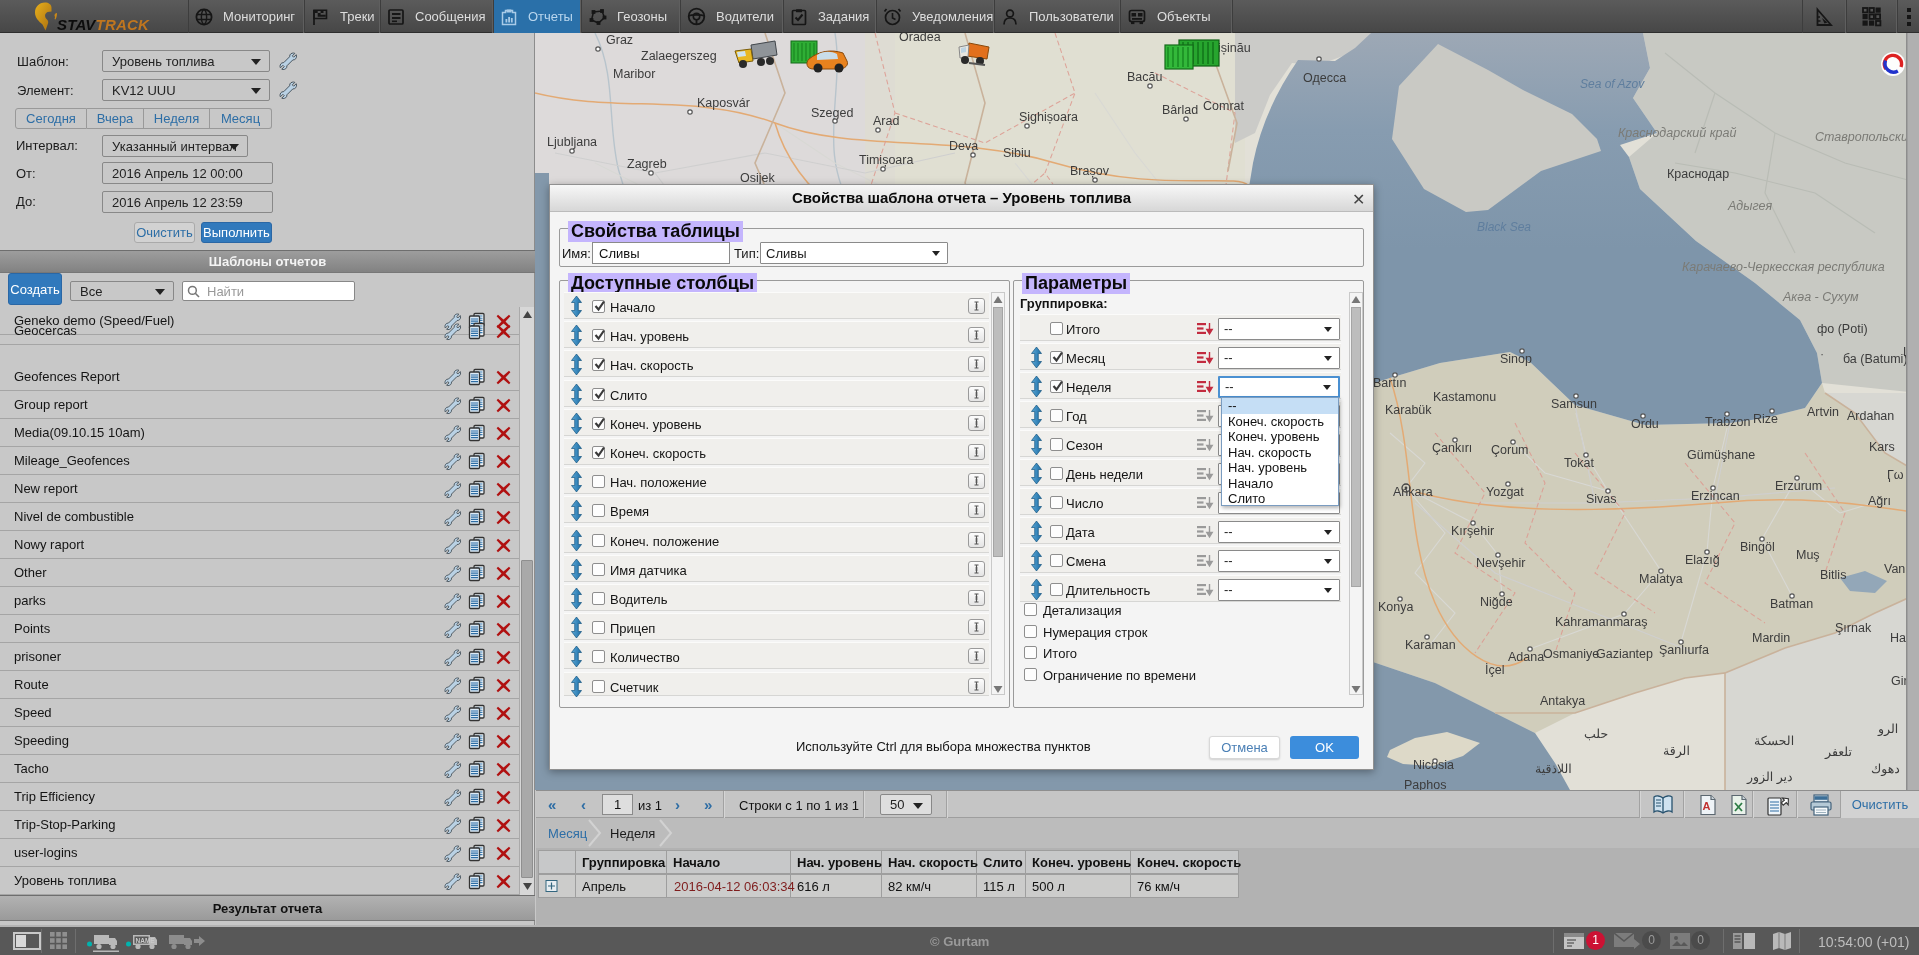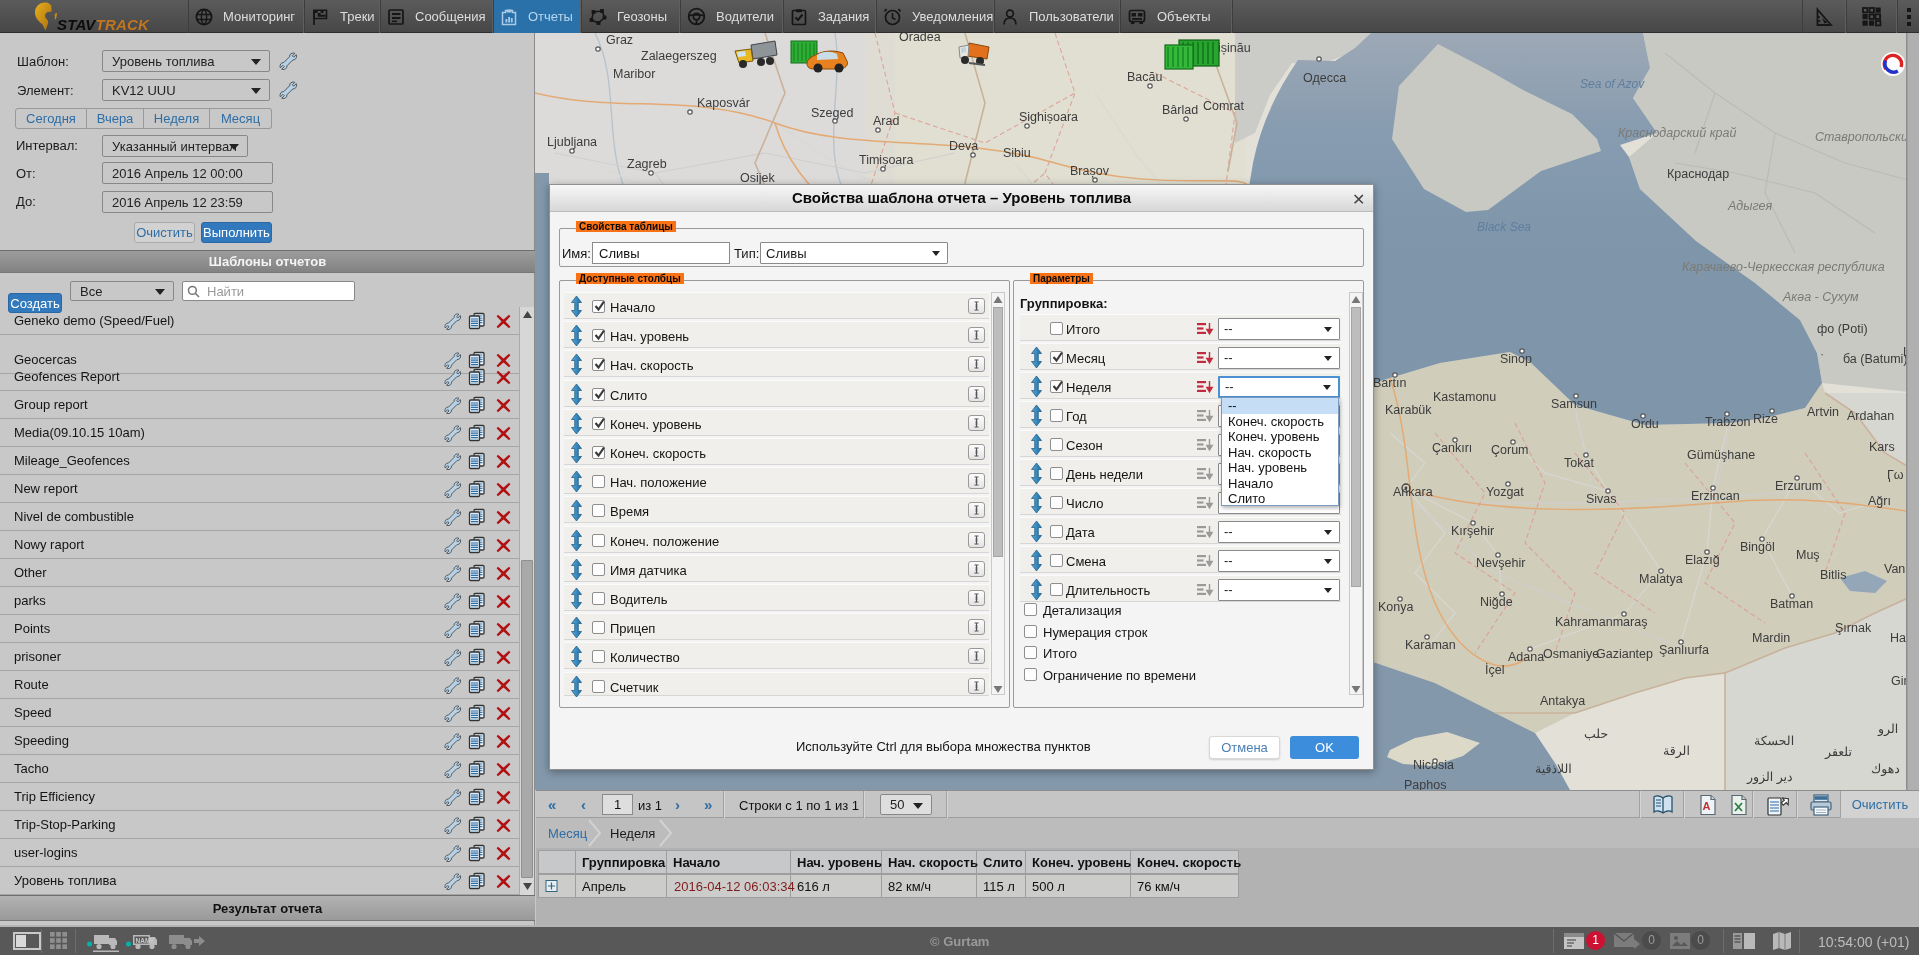--- a/index.html
+++ b/index.html
@@ -28,21 +28,21 @@
 #crumbs{position:absolute;left:0;top:28px;width:1383px;height:30px;background:#bcbcbc}
 #tblarea{position:absolute;left:0;top:58px;width:1383px;height:77px;background:#b2b2b2}
 .pgch{color:#2e6da4;font-weight:bold;font-size:15px;position:absolute;top:5px}
 .vdiv{position:absolute;top:0;height:28px;border-left:1px solid #a2a2a2;border-right:1px solid #d5d5d5}
 
 #status{position:absolute;left:0;top:925px;width:1919px;height:30px;background:#585858;border-top:2px solid #b5b5b5}
 
 #modal{position:absolute;left:549px;top:184px;width:825px;height:586px;background:#f4f4f4;border:1px solid #909090;box-shadow:0 2px 8px rgba(0,0,0,.35)}
 #mtitle{position:absolute;left:0;top:0;width:823px;height:27px;background:linear-gradient(#f7f7f7,#d7d7d7);border-bottom:1px solid #bbb;text-align:center;font-weight:bold;font-size:15px;line-height:26px;color:#0a0a0a}
 .fset{position:absolute;border:1px solid #9a9a9a;border-radius:2px;background:#f4f4f4}
-.fleg{position:absolute;top:-8px;left:16px;background:#f97316;padding:0 3px;font-weight:bold;font-size:10px;color:#0a0a0a}
+.fleg{position:absolute;top:-8px;left:8px;background:#c4b5fd;padding:0 3px;font-weight:bold;font-size:18px;color:#0a0a0a}
 .mrow{position:absolute;background:#f0efec;border-top:1px solid #fbfbfa;border-bottom:1px solid #d6d6d4}
 .cb{position:absolute;width:13px;height:13px;background:#fdfdfd;border:1px solid #8e8e8e;border-radius:2px}
 .mlabel{position:absolute;font-size:13px;color:#141414}
 .msel{position:absolute;background:#fff;border:1px solid #8a8a8a;border-radius:1px;font-size:13px;color:#222;display:flex;align-items:center;padding-left:5px}
 .msel .ar{position:absolute;right:7px;top:50%;margin-top:-2px;width:0;height:0;border-left:4px solid transparent;border-right:4px solid transparent;border-top:5px solid #222}
 </style></head>
 <body>
 
 <div id="nav">
  <div class="abs" style="left:34px;top:2px">
@@ -166,21 +166,21 @@
  <div class="qbtn" style="left:210px;width:62px;border-radius:0 3px 3px 0">Месяц</div>
  <div class="lbl" style="left:16px;top:105px">Интервал:</div>
  <div class="sel" style="left:102px;top:102px;width:146px;height:22px">Указанный интервал<i class="ar"></i></div>
  <div class="lbl" style="left:16px;top:133px">От:</div>
  <div class="inp" style="left:102px;top:129px;width:171px;height:22px">2016 Апрель 12 00:00</div>
  <div class="lbl" style="left:16px;top:161px">До:</div>
  <div class="inp" style="left:102px;top:158px;width:171px;height:22px">2016 Апрель 12 23:59</div>
  <div class="graybtn" style="left:134px;top:189px;width:61px;height:21px">Очистить</div>
  <div class="bluebtn" style="left:201px;top:189px;width:71px;height:21px">Выполнить</div>
  <div class="secbar" style="top:217px;height:23px">Шаблоны отчетов</div>
- <div class="bluebtn" style="left:8px;top:260px;width:54px;height:20px">Создать</div>
+ <div class="bluebtn" style="left:8px;top:240px;width:54px;height:32px">Создать</div>
  <div class="sel" style="left:70px;top:248px;width:104px;height:20px">Все<i class="ar"></i></div>
  <div class="inp wsel" style="left:182px;top:248px;width:173px;height:20px;color:#999;padding-left:24px">Найти</div>
  <svg class="abs" style="left:187px;top:252px" width="13" height="13" viewBox="0 0 13 13">
       <circle cx="5.4" cy="5.4" r="3.9" fill="none" stroke="#777" stroke-width="1.5"></circle>
       <path d="M8.3 8.3 L12 12" stroke="#777" stroke-width="1.6"></path>
     </svg>
  <div id="list" style="position:absolute;left:0;top:241px;width:535px;height:621px">
       <div class="lrow" style="top:33px">
         <span>Geneko demo (Speed/Fuel)</span>
         <div class="abs" style="left:444px;top:6px"><svg width="18" height="18" viewBox="0 0 21 21">
@@ -189,21 +189,21 @@
         <div class="abs" style="left:468px;top:5px"><svg width="18" height="18" viewBox="0 0 18 18">
             <rect x="6" y="1.5" width="10" height="12.5" rx="1" fill="#eef4f9" stroke="#333" stroke-width="1.3"></rect>
             <path d="M7.5 4 h7 M7.5 6.2 h7 M7.5 8.4 h7 M7.5 10.6 h7" stroke="#3f7fb5" stroke-width="1.1"></path>
             <rect x="1.5" y="4" width="10" height="12.5" rx="1" fill="#dcebf7" stroke="#333" stroke-width="1.3"></rect>
             <path d="M3 7 h7 M3 9.2 h7 M3 11.4 h7 M3 13.6 h7" stroke="#2e6da4" stroke-width="1.2"></path>
           </svg></div>
         <div class="abs" style="left:496px;top:7px"><svg width="15" height="15" viewBox="0 0 15 15">
             <path d="M2 .8 L7.5 5.5 L13 .8 L14.4 2.2 L9.5 7.5 L14.4 12.8 L13 14.2 L7.5 9.5 L2 14.2 L.6 12.8 L5.5 7.5 L.6 2.2 Z" fill="#b01111"></path>
           </svg></div>
       </div>
-      <div class="lrow" style="top:72px">
+      <div class="lrow" style="top:43px">
         <span>Geocercas</span>
         <div class="abs" style="left:444px;top:6px"><svg width="18" height="18" viewBox="0 0 21 21">
             <path d="M12.1 3.2 C13 1.4 15.6 0.6 17.5 1.5 L14.7 4.3 L16.2 5.8 L19 3 C19.9 4.9 19.1 7.5 17.3 8.4 L15.2 8.8 L8.8 15.2 L8.4 17.3 C7.5 19.1 4.9 19.9 3 19 L5.8 16.2 L4.3 14.7 L1.5 17.5 C0.6 15.6 1.4 13 3.2 12.1 L5.3 11.7 L11.7 5.3 Z" fill="#b9d1e4" stroke="#49555e" stroke-width="1.1"></path>
           </svg></div>
         <div class="abs" style="left:468px;top:5px"><svg width="18" height="18" viewBox="0 0 18 18">
             <rect x="6" y="1.5" width="10" height="12.5" rx="1" fill="#eef4f9" stroke="#333" stroke-width="1.3"></rect>
             <path d="M7.5 4 h7 M7.5 6.2 h7 M7.5 8.4 h7 M7.5 10.6 h7" stroke="#3f7fb5" stroke-width="1.1"></path>
             <rect x="1.5" y="4" width="10" height="12.5" rx="1" fill="#dcebf7" stroke="#333" stroke-width="1.3"></rect>
             <path d="M3 7 h7 M3 9.2 h7 M3 11.4 h7 M3 13.6 h7" stroke="#2e6da4" stroke-width="1.2"></path>
           </svg></div>

